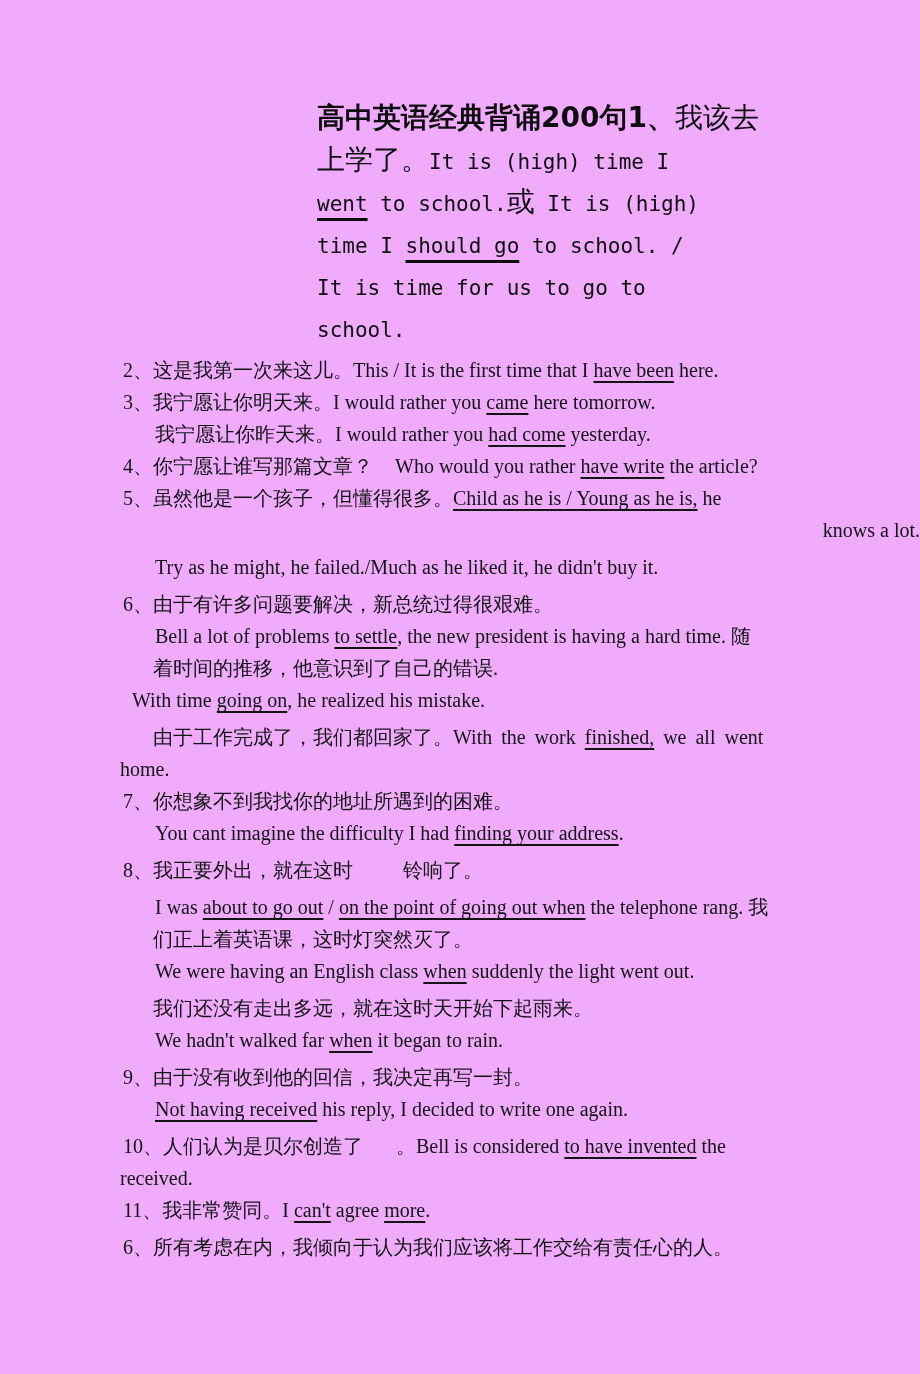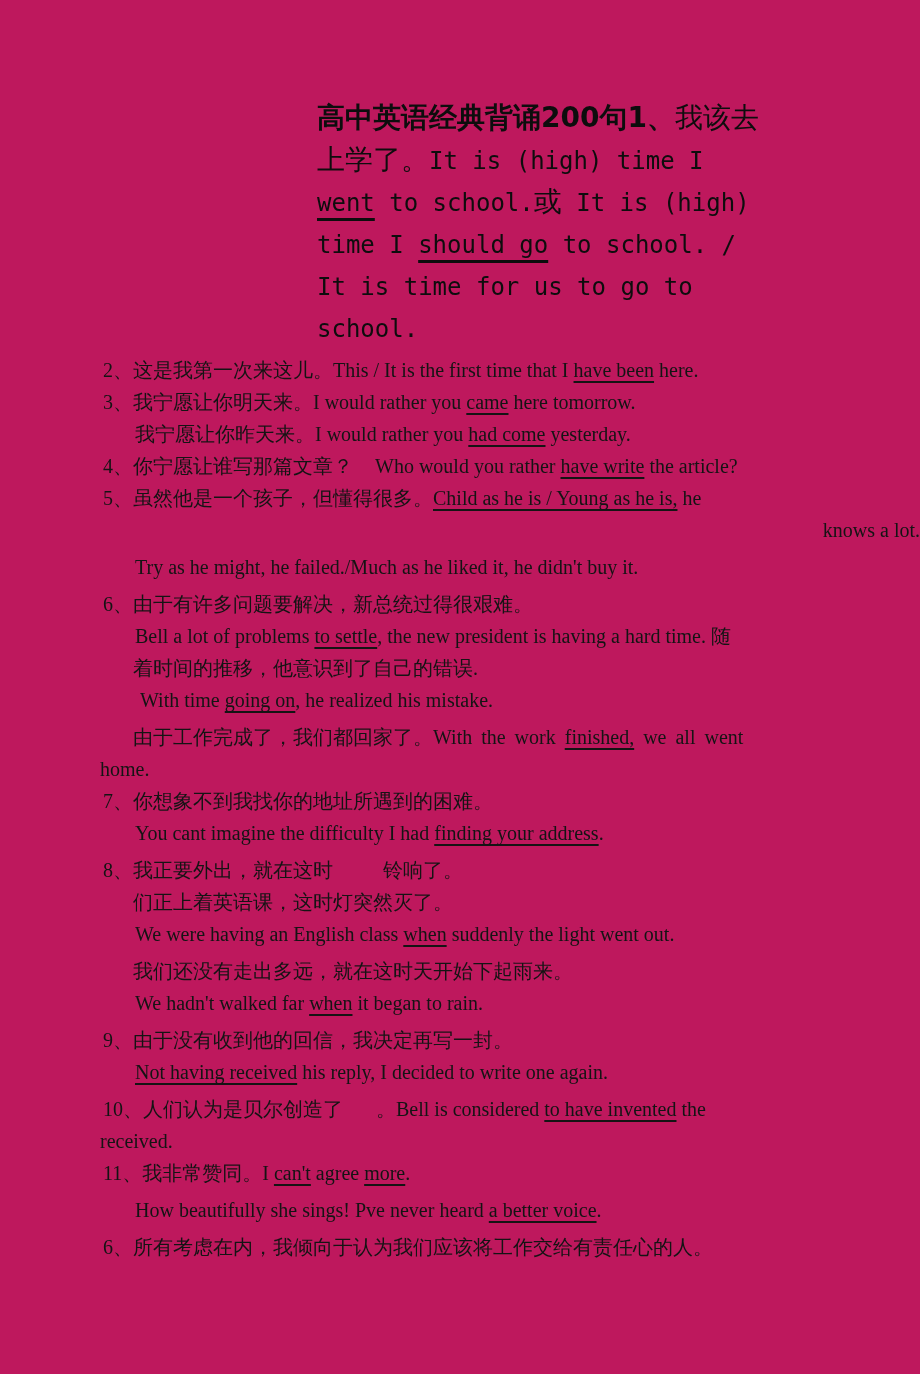--- a/index.html
+++ b/index.html
@@ -1,48 +1,48 @@
 <!DOCTYPE html>
 <html><head>
 <meta charset="utf-8">
 <style>
   html,body { margin:0; padding:0; background:#ffffff; }
   .page {
     position:relative;
     width:920px; height:1374px;
-    background:#be185d;
+    background:#f0abfc;
     color:#141414;
     overflow:hidden;
     font-family:"Liberation Serif","DejaVu Serif",serif;
   }
   
   .title {
     margin:97px 0 0 317px;
     width:500px;
     font-size:28px;
     line-height:42px;
     color:#0d0d0d;
   }
   .t-ln { white-space:nowrap; height:42px; }
   .t-hei { font-family:"DejaVu Sans",sans-serif; font-weight:700; }
   .t-song { font-family:"Liberation Serif","DejaVu Serif",serif; }
-  .t-mono { font-family:"DejaVu Sans Mono",monospace; font-size:24px; }
+  .t-mono { font-family:"DejaVu Sans Mono",monospace; font-size:21px; }
   .t-u { text-decoration:underline; text-decoration-thickness:2.5px; text-underline-offset:7px; }
   
   .bodytxt {
     margin-top:5px;
-    padding-left:80px;
+    padding-left:100px;
     font-size:20px;
     line-height:32px;
   }
   .ln { white-space:nowrap; height:32px; }
   .num   { margin-left:23px; }
   .ind   { margin-left:55px; }
   .ind45 { margin-left:53px; }
-  .ind68 { margin-left:60px; }
+  .ind68 { margin-left:32px; }
   .w0    { margin-left:0;text-align:right; }
   .w20   { margin-left:20px; }
   .sp    { margin-top:5px; }
   .ws    { word-spacing:4px; }
   .u { text-decoration:underline; text-decoration-thickness:1.5px; text-underline-offset:4px; }
   .gap22 { display:inline-block; width:22px; }
   .gap33 { display:inline-block; width:33px; }
   .gap50 { display:inline-block; width:50px; }
 </style>
 </head>
@@ -69,26 +69,26 @@
     <div class="ln ind sp"><span>Try as he might, he failed./Much as he liked it, he didn't buy it.</span></div>
     <div class="ln num sp"><span>6、由于有许多问题要解决，新总统过得很艰难。</span></div>
     <div class="ln ind"><span>Bell a lot of problems </span><span class="u">to settle</span><span>, the new president is having a hard time. 随</span></div>
     <div class="ln ind45"><span>着时间的推移，他意识到了自己的错误.</span></div>
     <div class="ln ind68"><span>With time </span><span class="u">going on</span><span>, he realized his mistake.</span></div>
     <div class="ln ind45 sp ws"><span>由于工作完成了，我们都回家了。With the work </span><span class="u">finished,</span><span> we all went</span></div>
     <div class="ln w20"><span>home.</span></div>
     <div class="ln num"><span>7、你想象不到我找你的地址所遇到的困难。</span></div>
     <div class="ln ind"><span>You cant imagine the difficulty I had </span><span class="u">finding your address</span><span>.</span></div>
     <div class="ln num sp"><span>8、我正要外出，就在这时</span><span class="gap50"></span><span>铃响了。</span></div>
+    <div class="ln ind sp"><span>I was </span><span class="u">about to go out</span><span> / </span><span class="u">on the point of going out when</span><span> the telephone rang. 我</span></div>
     <div class="ln ind45"><span>们正上着英语课，这时灯突然灭了。</span></div>
     <div class="ln ind"><span>We were having an English class </span><span class="u">when</span><span> suddenly the light went out.</span></div>
     <div class="ln ind45 sp"><span>我们还没有走出多远，就在这时天开始下起雨来。</span></div>
     <div class="ln ind"><span>We hadn't walked far </span><span class="u">when</span><span> it began to rain.</span></div>
     <div class="ln num sp"><span>9、由于没有收到他的回信，我决定再写一封。</span></div>
     <div class="ln ind"><span class="u">Not having received</span><span> his reply, I decided to write one again.</span></div>
     <div class="ln num sp"><span>10、人们认为是贝尔创造了</span><span class="gap33"></span><span>。Bell is considered </span><span class="u">to have invented</span><span> the</span></div>
     <div class="ln w20"><span>received.</span></div>
     <div class="ln num"><span>11、我非常赞同。I </span><span class="u">can't</span><span> agree </span><span class="u">more</span><span>.</span></div>
-    <div class="ln ind sp"><span>How beautifully she sings! Pve never heard </span><span class="u">a better voice</span><span>.</span></div>
     <div class="ln num sp"><span>6、所有考虑在内，我倾向于认为我们应该将工作交给有责任心的人。</span></div>
   </div>
 
 </div>
 
 </body></html>

